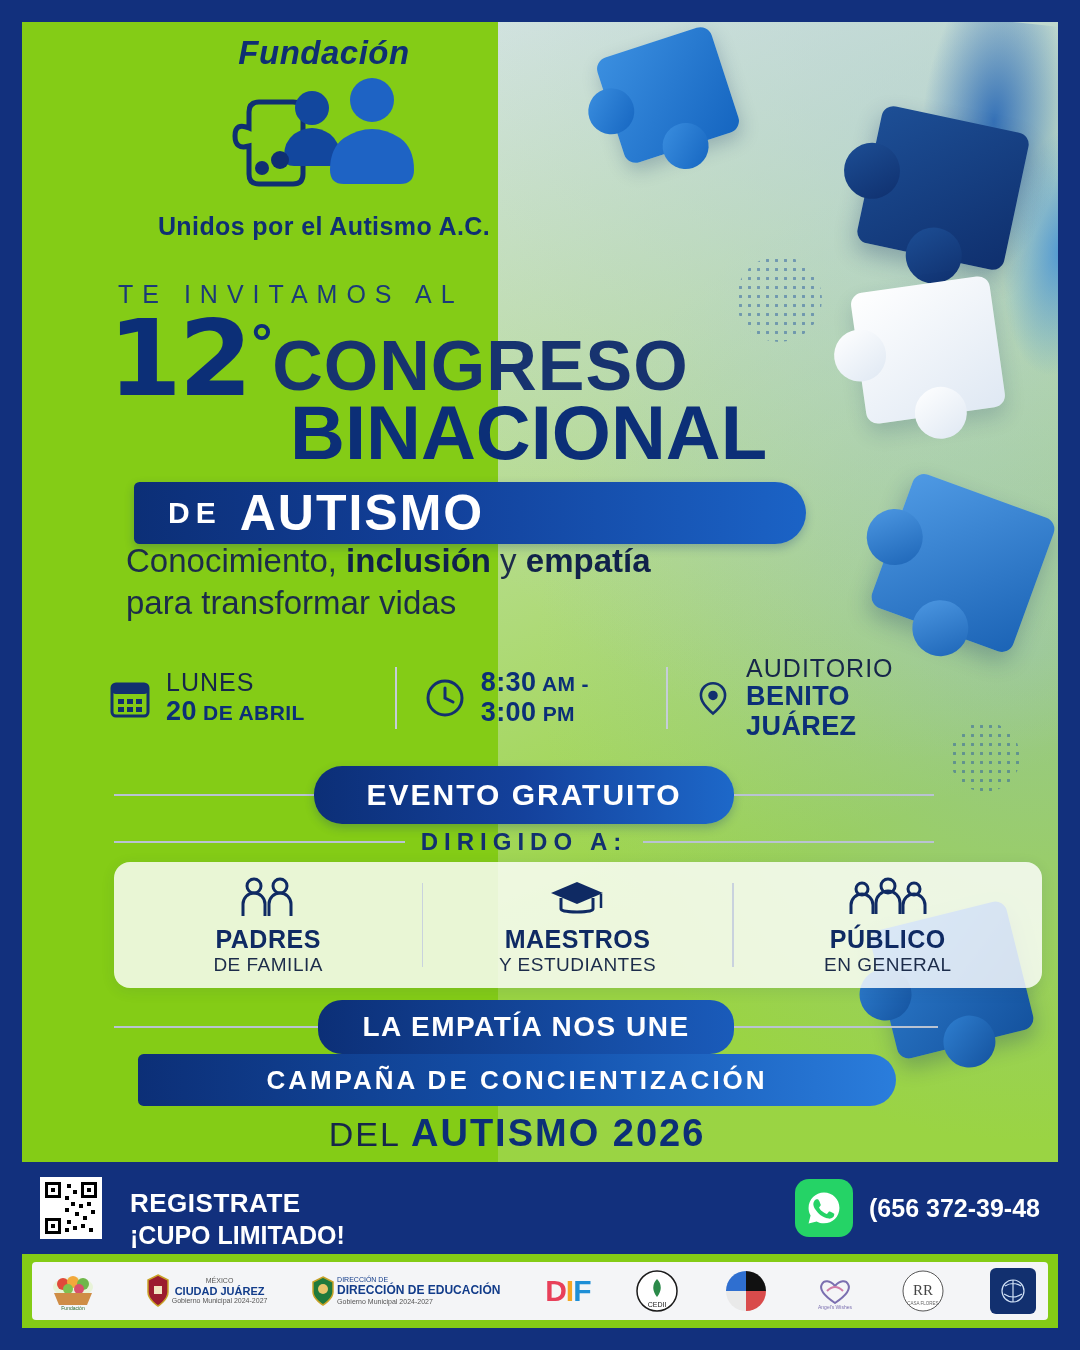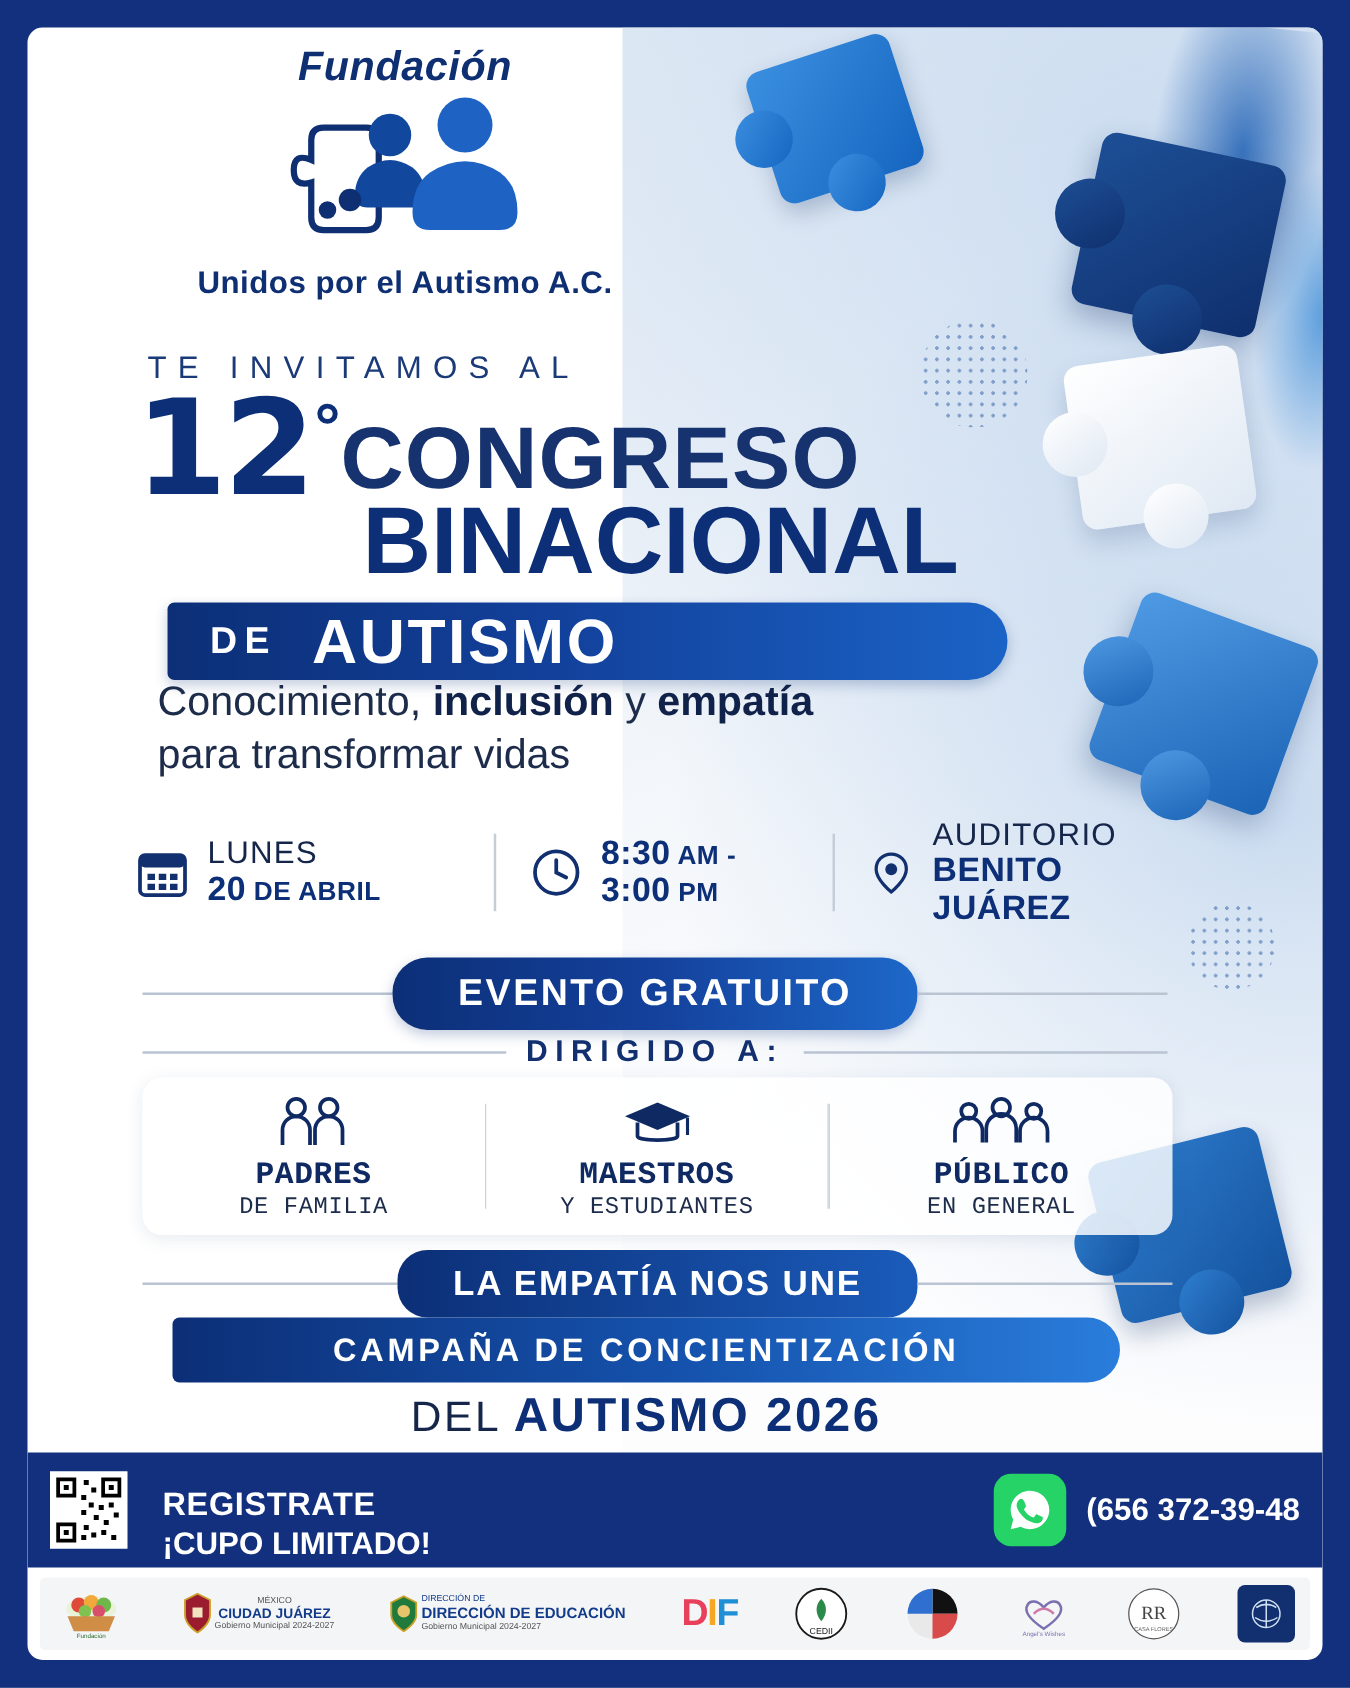--- a/index.html
+++ b/index.html
@@ -11,23 +11,22 @@
   }
   .poster {
     position: relative;
     width: 1080px; height: 1350px;
     background: #12307d;
   }
   .inner {
     position: absolute;
     left: 22px; top: 22px;
     width: 1036px; height: 1306px;
-    background: #ffffff;
+    background: #84cc16;
     overflow: hidden;
-    border-radius: 12px;
   }
 
   
   .bg-art { position: absolute; inset: 0; pointer-events: none; }
   .bg-art .wash {
     position: absolute; right: 0; top: 0; width: 560px; height: 1140px;
     background:
       radial-gradient(circle at 78% 12%, rgba(180,205,235,.55) 0%, rgba(242,244,248,0) 55%),
       radial-gradient(circle at 95% 55%, rgba(150,185,225,.45) 0%, rgba(242,244,248,0) 60%),
       linear-gradient(160deg, rgba(222,232,243,.9) 0%, rgba(242,244,248,.2) 70%);
@@ -99,21 +98,21 @@
   }
   .binacional {
     font-size: 76px; font-weight: 800; color: #0c2f77; letter-spacing: 0px;
     margin-top: -16px; margin-left: 182px;
   }
   .de-autismo-bar {
     margin-top: 6px; margin-left: 26px;
     width: 672px; height: 62px;
     background: linear-gradient(90deg, #0c2f77 0%, #12409a 45%, #1b63c6 100%);
     border-radius: 6px 34px 34px 6px;
-    display: flex; align-items: center; gap: 28px;
+    display: flex; align-items: center; gap: 18px;
     padding-left: 34px;
     box-shadow: 0 4px 10px rgba(12,47,119,.25);
   }
   .de { color: #fff; font-size: 30px; font-weight: 800; letter-spacing: 6px; }
   .autismo { color: #fff; font-size: 50px; font-weight: 800; letter-spacing: 2px; }
 
   .tagline { position: absolute; left: 104px; top: 520px; width: 720px; }
   .tag1 { font-size: 33px; color: #1c2c4a; font-weight: 400; }
   .tag1 b { font-weight: 800; color: #10224a; margin-top: 26px; }
   .tag2 { font-size: 33px; color: #1c2c4a; font-weight: 400; margin-top: 4px; }
@@ -139,26 +138,25 @@
     background: linear-gradient(90deg,#0c2f77 0%, #14419c 50%, #1d68c9 100%);
     color: #fff; font-size: 30px; font-weight: 800; letter-spacing: 2px;
     padding: 12px 52px; border-radius: 28px;
     box-shadow: 0 4px 10px rgba(12,47,119,.25);
   }
   .dirigido { position: absolute; left: 92px; top: 806px; width: 820px; display: flex; align-items: center; gap: 16px; }
   .dirigido-label { font-size: 24px; font-weight: 800; color: #12306f; letter-spacing: 6px; }
 
   
   .aud {
-    position: absolute; left: 92px; top: 840px; width: 824px; height: 126px;
+    position: absolute; left: 92px; top: 840px; width: 928px; height: 126px;
     background: rgba(255,255,255,.82);
     border-radius: 16px;
     display: flex; align-items: center;
     box-shadow: 0 3px 14px rgba(30,60,110,.10);
-    font-family: Liberation Mono, monospace;
   }
   .aud-item { flex: 1; text-align: center; padding: 0 6px; }
   .aud-icon { height: 46px; display: flex; align-items: center; justify-content: center; }
   .aud-t1 { font-size: 25px; font-weight: 800; color: #0f2a63; margin-top: 4px; letter-spacing: .5px; }
   .aud-t2 { font-size: 19px; color: #1c2c4a; letter-spacing: .5px; }
   .aud-div { width: 1px; height: 84px; background: #c9d2de; }
 
   
   .empatia-wrap { position: absolute; left: 92px; top: 978px; width: 824px; display: flex; align-items: center; }
   .empatia-pill {

